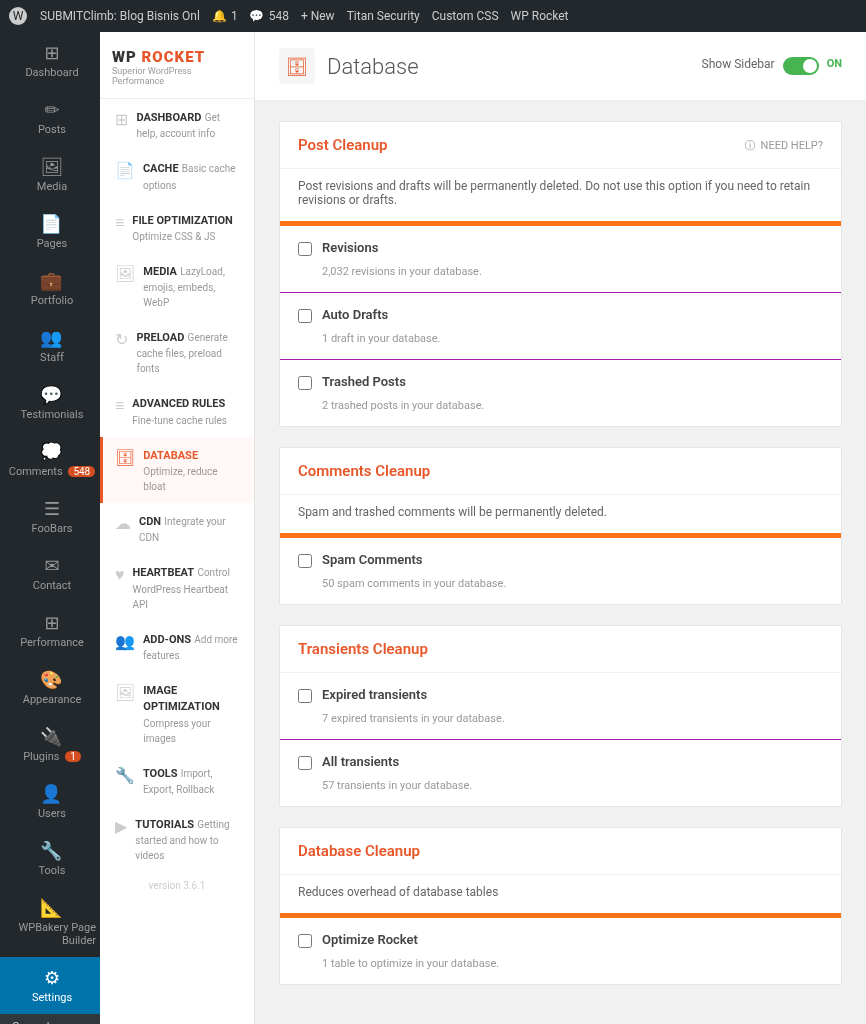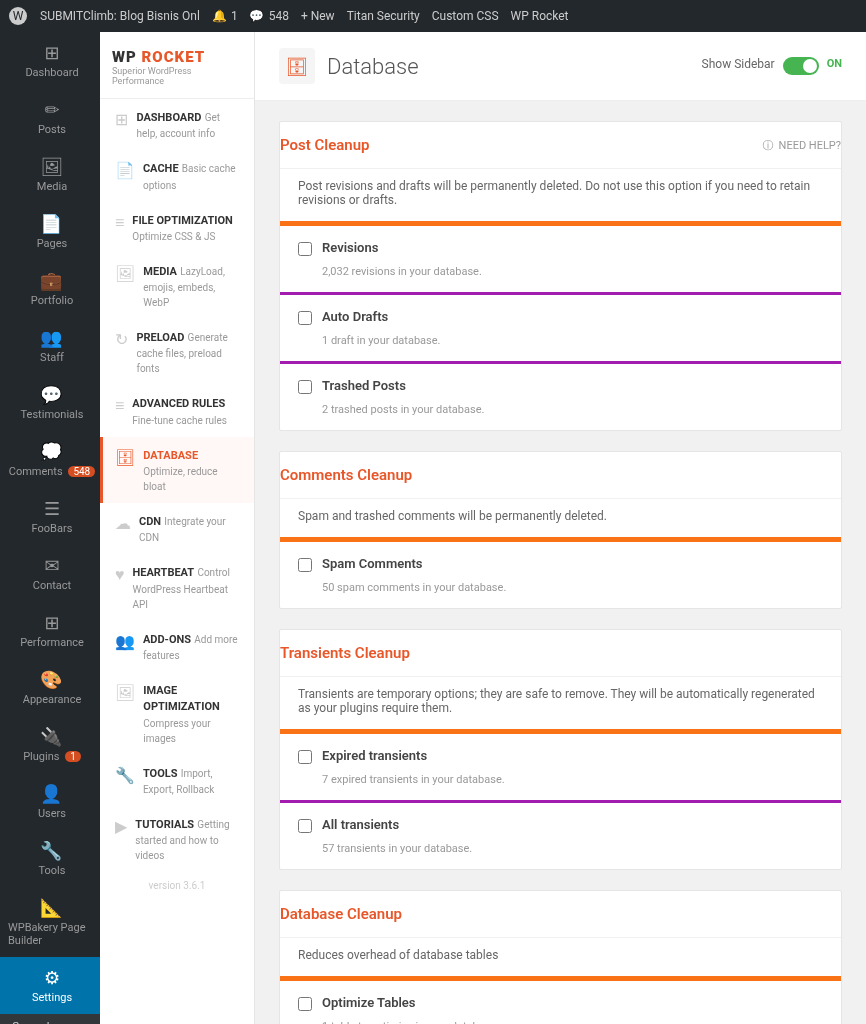--- a/index.html
+++ b/index.html
@@ -38,27 +38,27 @@
     .page-icon { width: 36px; height: 36px; background: #f5f5f5; border-radius: 4px; display: flex; align-items: center; justify-content: center; font-size: 18px; color: #e8572a; }
     .page-title { font-size: 22px; font-weight: 300; color: #555; }
     .show-sidebar { display: flex; align-items: flex-start; gap: 8px; font-size: 12px; color: #666; }
     .toggle-on { background: #46b450; border-radius: 12px; width: 36px; height: 18px; display: flex; align-items: center; justify-content: flex-end; padding-right: 2px; cursor: pointer; }
     .toggle-knob { width: 14px; height: 14px; background: #fff; border-radius: 50%; }
 
     .content-body { padding: 20px 24px; }
 
     
     .section { background: #fff; border: 1px solid #e5e5e5; margin-bottom: 20px; border-radius: 2px; }
-    .section-header { padding: 14px 0; border-bottom: 1px solid #f0f0f0; display: flex; justify-content: space-between; }
+    .section-header { padding: 14px 18px; border-bottom: 1px solid #f0f0f0; display: flex; justify-content: space-between; }
     .section-title { font-size: 15px; font-weight: 600; color: #e8572a; }
     .section-desc { padding: 10px 18px 14px; font-size: 12px; color: #666; border-bottom: 5px solid #f97316; }
     .need-help { display: flex; align-items: center; gap: 5px; font-size: 11px; color: #999; cursor: pointer; }
 
     
-    .checkbox-row { display: flex; align-items: flex-start; padding: 14px 18px; border-bottom: 3px solid #a21caf; gap: 10px; }
+    .checkbox-row { display: flex; align-items: flex-start; padding: 14px 18px; border-bottom: 1px solid #a21caf; gap: 10px; }
     .checkbox-row:last-child { border-bottom: none; }
     .checkbox-row input[type="checkbox"] { margin-top: 2px; flex-shrink: 0; width: 14px; height: 14px; cursor: pointer; accent-color: #e8572a; }
     .checkbox-label { font-size: 13px; font-weight: 600; color: #444; display: block; }
     .checkbox-sub { font-size: 11px; color: #999; display: block; margin-top: 10px; }
 
     
     .version-text { font-size: 10px; color: #ccc; padding: 8px 12px; text-align: center; }
 
     
     .admin-sidebar-full { width: 100px; background: #23282d; flex-shrink: 0; padding-top: 0; }
@@ -144,21 +144,21 @@
     <div class="wp-sidebar-item">
       <span class="wp-sidebar-icon">👤</span>
       <span>Users</span>
     </div>
     <div class="wp-sidebar-item">
       <span class="wp-sidebar-icon">🔧</span>
       <span>Tools</span>
     </div>
     <div class="wp-sidebar-item">
       <span class="wp-sidebar-icon">📐</span>
-      <span style="text-align:left">WPBakery Page Builder</span>
+      <span style="text-align:right">WPBakery Page Builder</span>
     </div>
     <div class="wp-sidebar-item active">
       <span class="wp-sidebar-icon">⚙</span>
       <span>Settings</span>
     </div>
 
     <div class="wp-sidebar-submenu">
       <a class="wp-sidebar-submenu-item">General</a>
 
     </div>
@@ -327,21 +327,20 @@
             <span class="checkbox-label">Spam Comments</span>
             <span class="checkbox-sub">50 spam comments in your database.</span>
           </label>
         </div>
       </div>
 
       <div class="section">
         <div class="section-header">
           <span class="section-title">Transients Cleanup</span>
         </div>
-        <div class="section-desc">Transients are temporary options; they are safe to remove. They will be automatically regenerated as your plugins require them.</div>
         <div class="checkbox-row">
           <input type="checkbox" id="expired-transients" style="">
           <label for="expired-transients">
             <span class="checkbox-label">Expired transients</span>
             <span class="checkbox-sub">7 expired transients in your database.</span>
           </label>
         </div>
         <div class="checkbox-row">
           <input type="checkbox" id="all-transients" style="">
           <label for="all-transients">
@@ -352,21 +351,21 @@
       </div>
 
       <div class="section">
         <div class="section-header">
           <span class="section-title">Database Cleanup</span>
         </div>
         <div class="section-desc">Reduces overhead of database tables</div>
         <div class="checkbox-row">
           <input type="checkbox" id="optimize-tables" style="">
           <label for="optimize-tables">
-            <span class="checkbox-label">Optimize Tables</span>
+            <span class="checkbox-label">Optimize Rocket</span>
             <span class="checkbox-sub">1 table to optimize in your database.</span>
           </label>
         </div>
       </div>
 
     </div>
   </div>
 </div>
 
 </body></html>

